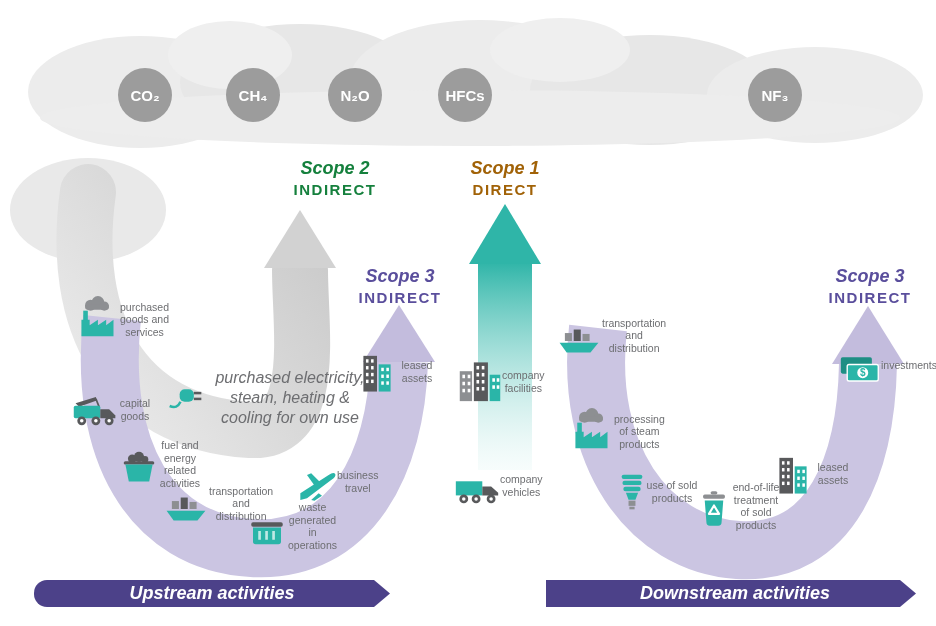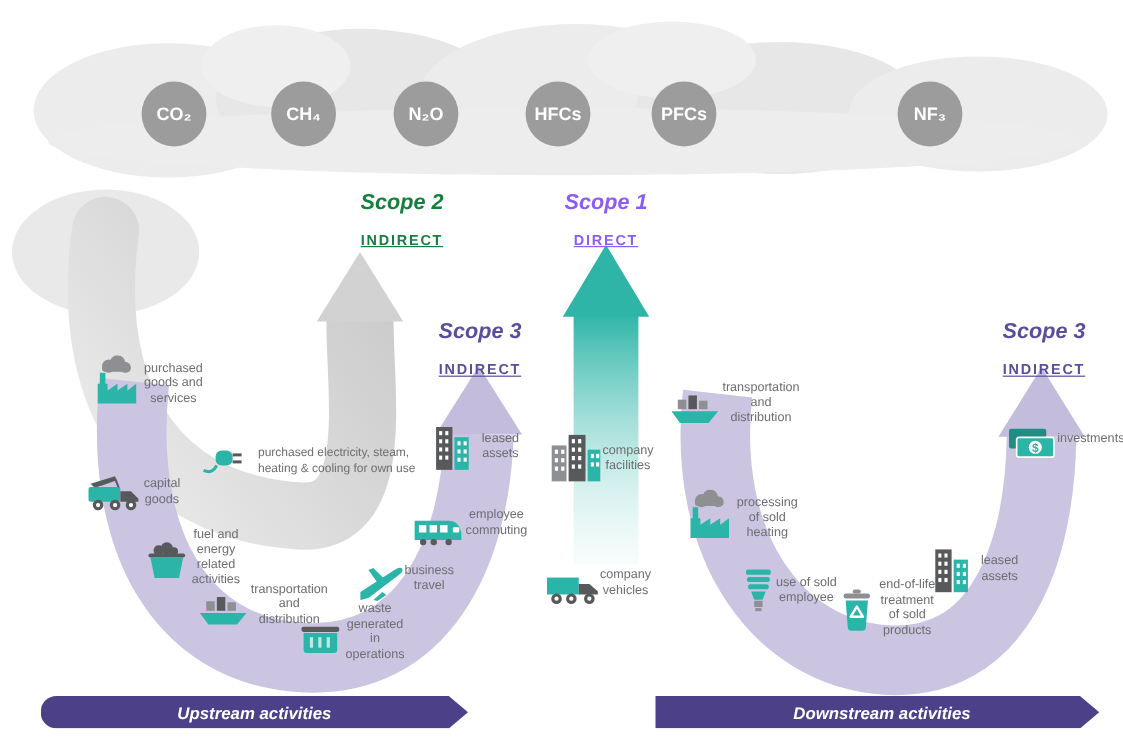--- a/index.html
+++ b/index.html
@@ -8,38 +8,38 @@
   svg.bg{position:absolute;left:0;top:0;z-index:0;}
 
   
   .gas{position:absolute;top:68px;width:54px;height:54px;border-radius:50%;
        background:#9c9c9c;color:#fff;font-weight:bold;font-size:15px;
        display:flex;align-items:center;justify-content:center;z-index:2;}
 
   
   .scope{position:absolute;width:140px;text-align:center;z-index:3;}
   .scope .t{font-style:italic;font-weight:bold;font-size:18px;}
-  .scope .s{font-weight:bold;font-size:12px;letter-spacing:1.5px;margin-top:14px;text-decoration:underline;}
+  .scope .s{font-weight:bold;font-size:15px;letter-spacing:1.5px;margin-top:2px;}
   .scope.gray{color:#15803d;}
-  .scope.teal{color:#8b5cf6;}
+  .scope.teal{color:#a16207;}
   .scope.purple{color:#5a4e9c;}
 
   
   .item{position:absolute;display:flex;flex-direction:row;align-items:center;
         text-align:center;z-index:3;}
   .item .icon{height:44px;display:flex;align-items:flex-end;justify-content:center;}
   .item .label{font-size:10.5px;color:#6d6e71;line-height:1.2;margin-top:3px;}
   .item-note{position:absolute;display:flex;flex-direction:row;align-items:center;
         gap:7px;z-index:3;}
-  .item-note .label{font-size:10px;color:#6d6e71;line-height:1.25;text-align:left;width:150px;}
+  .item-note .label{font-size:16px;color:#6d6e71;line-height:1.25;text-align:center;width:150px;font-style:italic;}
 
   
   .bar{position:absolute;top:580px;height:27px;display:flex;align-items:center;
        justify-content:center;color:#fff;font-style:italic;font-weight:bold;
-       font-size:14px;}
+       font-size:18px;}
   .bar.purple{background:#4c4189;}
   .bar.teal{background:#2ab5a8;}
   .chev{clip-path:polygon(0 0,calc(100% - 16px) 0,100% 50%,calc(100% - 16px) 100%,0 100%);}
   #bar-up{left:34px;width:356px;z-index:6;border-top-left-radius:13px;border-bottom-left-radius:13px;}
   #bar-rep{left:372px;width:192px;z-index:5;padding-left:8px;}
   #bar-down{left:546px;width:362px;z-index:4;padding-left:8px;}
 </style>
 </head>
 <body>
 
@@ -87,21 +87,20 @@
     <g>
       <path d="M 505 470 L 505 262" stroke="url(#tealGrad)" stroke-width="54" fill="none"></path>
       <polygon points="469,264 541,264 505,204" fill="#2fb5a8"></polygon>
     </g>
   </svg>
 
   <div class="gas" style="left:118px">CO₂</div>
   <div class="gas" style="left:226px">CH₄</div>
   <div class="gas" style="left:328px">N₂O</div>
   <div class="gas" style="left:438px">HFCs</div>
-  <div class="gas" style="left:543px">PFCs</div>
   <div class="gas" style="left:748px">NF₃</div>
 
   <div class="scope gray" style="left:265px;top:158px">
     <div class="t">Scope 2</div>
     <div class="s">INDIRECT</div>
   </div>
   <div class="scope teal" style="left:435px;top:158px">
     <div class="t">Scope 1</div>
     <div class="s">DIRECT</div>
   </div>
@@ -194,35 +193,20 @@
     <span class="icon">
         <svg width="40" height="34" viewBox="0 0 48 40">
           <g fill="#2ab5a8">
             <path d="M4 30 L38 8 q6 -4 8 -1 q1 3 -5 7 L12 36 l-8 2 z"></path>
             <path d="M22 22 L12 8 l5 -2 12 12 z"></path>
             <path d="M26 30 l-9 8 4 1 9 -6 z"></path>
           </g>
         </svg>
       </span>
     <span class="label">business travel</span>
-  </div>
-  <div class="item" style="left:342px;top:412px;width:80px">
-    <span class="icon">
-        <svg width="46" height="28" viewBox="0 0 52 30">
-          <path d="M4 6 h32 q10 0 12 12 v6 H4 z" fill="#2ab5a8"></path>
-          <rect x="8" y="10" width="7" height="7" fill="#fff"></rect>
-          <rect x="18" y="10" width="7" height="7" fill="#fff"></rect>
-          <rect x="28" y="10" width="7" height="7" fill="#fff"></rect>
-          <rect x="40" y="12" width="6" height="5" rx="1" fill="#fff"></rect>
-          <circle cx="12" cy="26" r="3" fill="#58595b"></circle>
-          <circle cx="22" cy="26" r="3" fill="#58595b"></circle>
-          <circle cx="36" cy="26" r="3" fill="#58595b"></circle>
-        </svg>
-      </span>
-    <span class="label">employee commuting</span>
   </div>
   <div class="item" style="left:360px;top:348px;width:80px">
     <span class="icon">
         <svg width="34" height="40" viewBox="0 0 40 46">
           <rect x="4" y="4" width="16" height="42" fill="#58595b"></rect>
           <rect x="22" y="14" width="14" height="32" fill="#2ab5a8"></rect>
           <g fill="#fff">
             <rect x="7" y="8" width="3" height="4"></rect>
             <rect x="13" y="8" width="3" height="4"></rect>
             <rect x="7" y="16" width="3" height="4"></rect>
@@ -306,36 +290,36 @@
           <g fill="#8d8f92">
             <circle cx="17" cy="10" r="6"></circle>
             <circle cx="25" cy="7" r="7"></circle>
             <circle cx="32" cy="11" r="5"></circle>
             <rect x="11" y="9" width="26" height="6" rx="3"></rect>
           </g>
           <rect x="9" y="16" width="5" height="11" fill="#2ab5a8"></rect>
           <path d="M7 44 V26 h9 v6 l9-6 v6 l9-6 v6 l8-6 v18 z" fill="#2ab5a8"></path>
         </svg>
       </span>
-    <span class="label">processing of sold heating</span>
+    <span class="label">processing of steam products</span>
   </div>
   <div class="item" style="left:619px;top:468px;width:80px">
     <span class="icon">
         <svg width="26" height="40" viewBox="0 0 30 44">
           <g fill="#2ab5a8">
             <rect x="3" y="2" width="24" height="5" rx="2.5"></rect>
             <rect x="4" y="9" width="22" height="5" rx="2.5"></rect>
             <rect x="5" y="16" width="20" height="5" rx="2.5"></rect>
             <path d="M8 23 h14 l-3 8 h-8 z"></path>
           </g>
           <rect x="11" y="32" width="8" height="6" fill="#8d8f92"></rect>
           <rect x="12" y="39" width="6" height="3" fill="#8d8f92"></rect>
         </svg>
       </span>
-    <span class="label">use of sold employee</span>
+    <span class="label">use of sold products</span>
   </div>
   <div class="item" style="left:698px;top:478px;width:84px">
     <span class="icon">
         <svg width="32" height="38" viewBox="0 0 38 44">
           <rect x="15" y="2" width="8" height="4" rx="2" fill="#8d8f92"></rect>
           <rect x="6" y="6" width="26" height="5" rx="2" fill="#8d8f92"></rect>
           <path d="M8 13 h22 l-2 26 a4 4 0 0 1 -4 4 h-10 a4 4 0 0 1 -4 -4 z" fill="#2ab5a8"></path>
           <path d="M19 19 l6 10 h-12 z" fill="none" stroke="#fff" stroke-width="2.5" stroke-linejoin="round"></path>
         </svg>
       </span>

